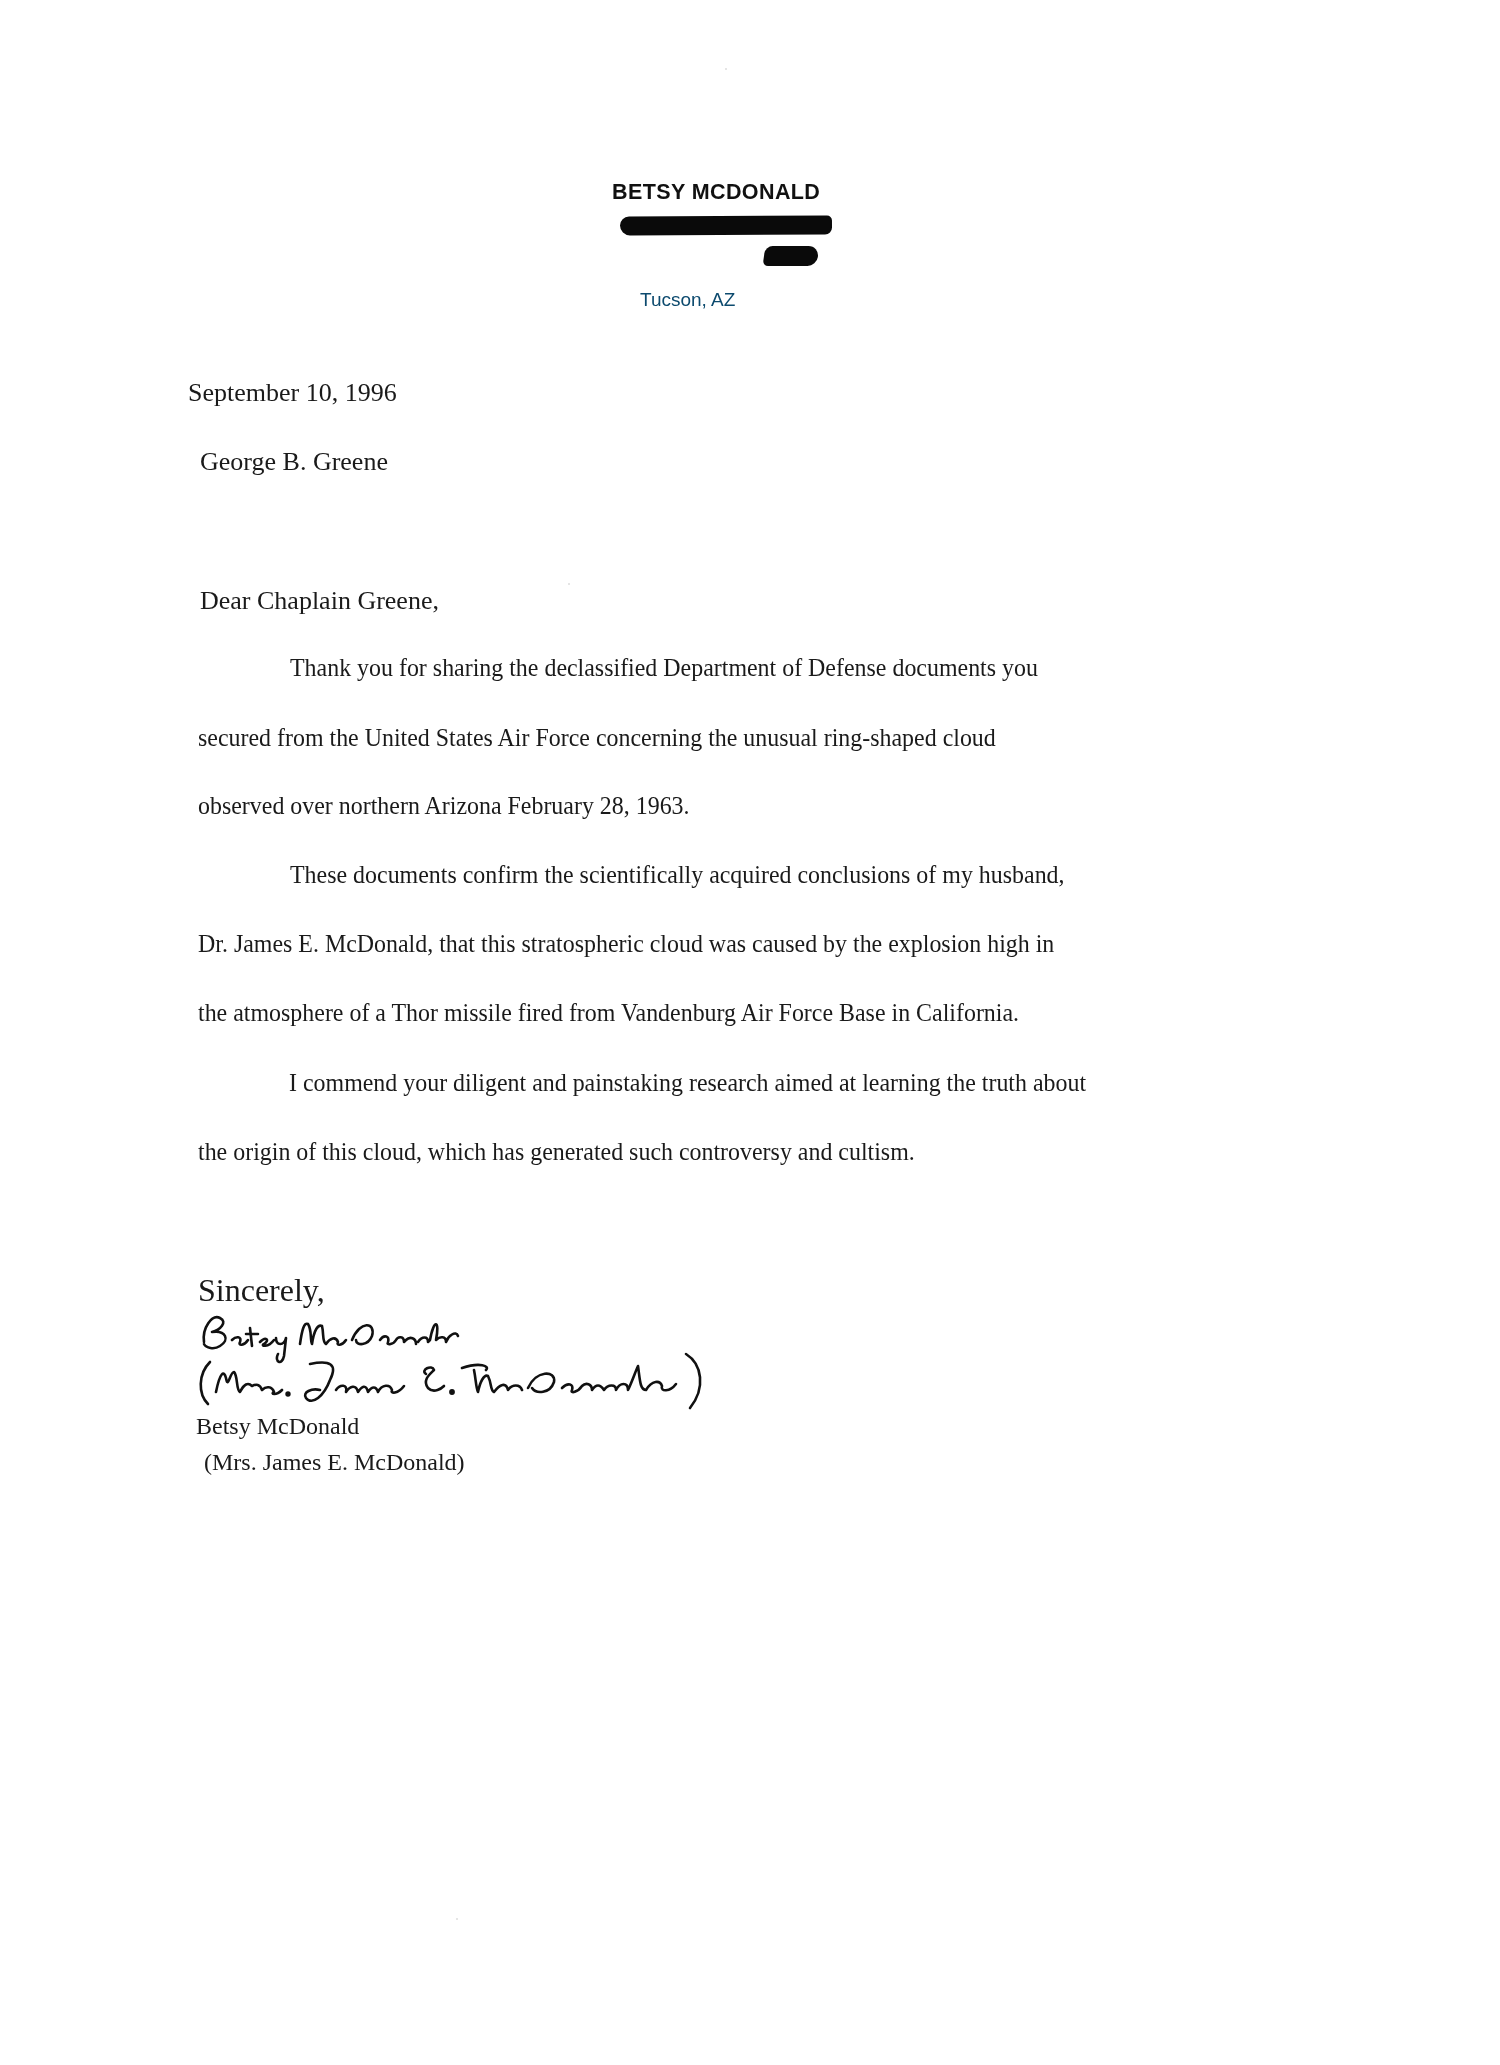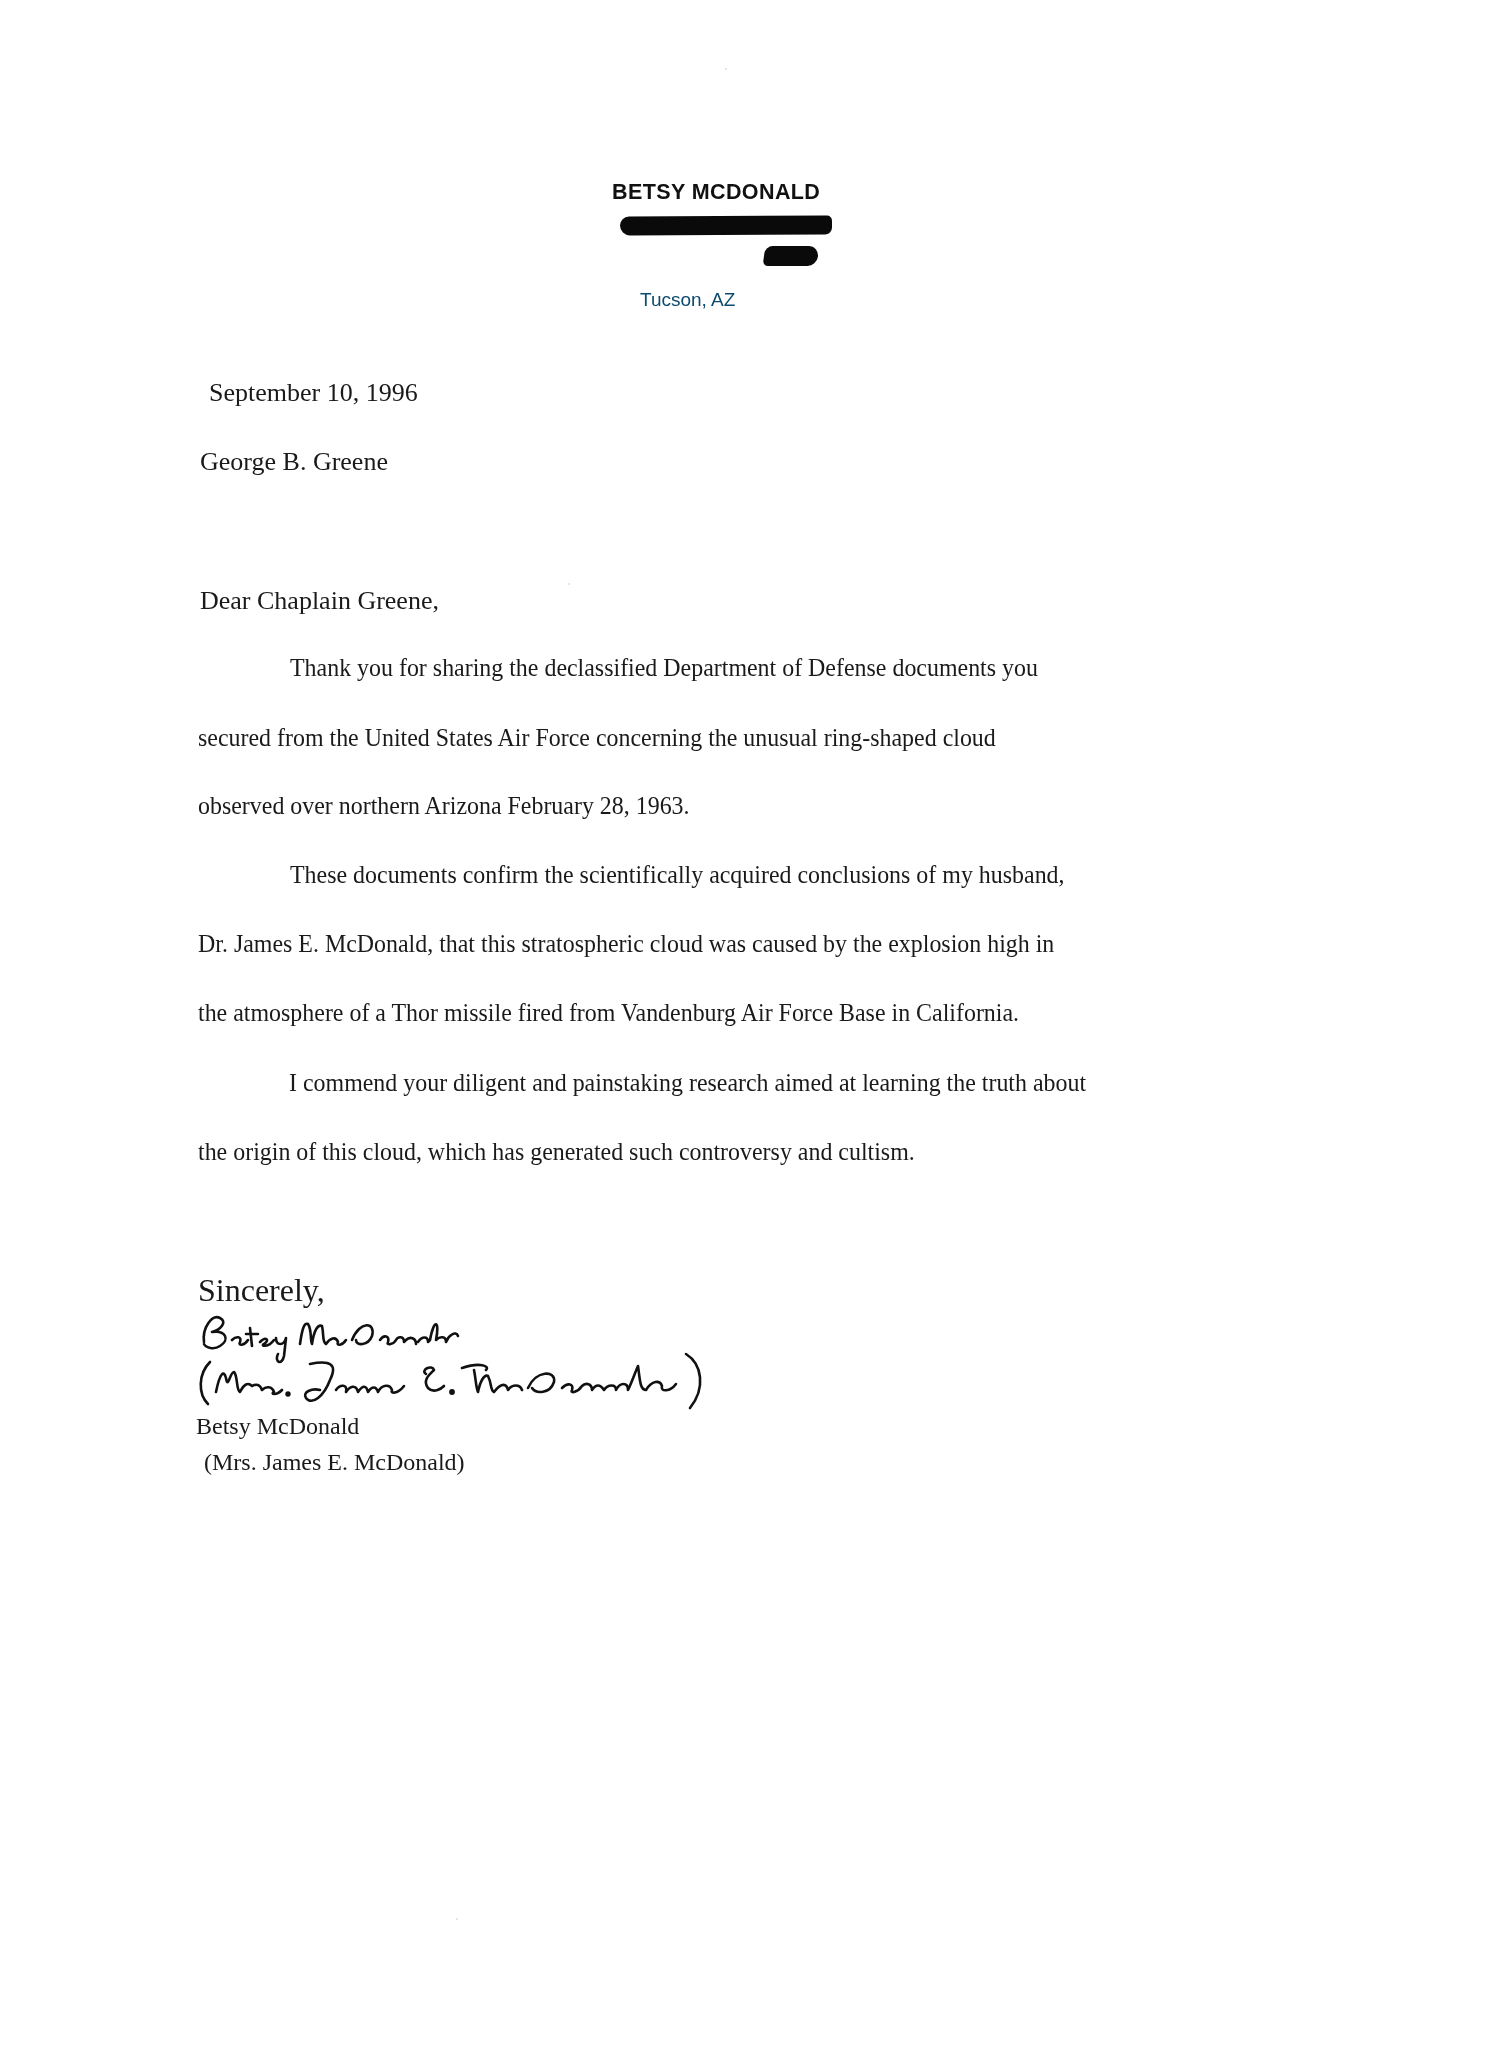--- a/index.html
+++ b/index.html
@@ -4,21 +4,21 @@
   <style>
     html, body { margin: 0; padding: 0; background: #ffffff; }
     body { width: 1500px; height: 2065px; position: relative; overflow: hidden; }
     .page { position: absolute; left: 0; top: 0; width: 1208px; height: 2065px; background: #ffffff; color: #111; }
     .serif { font-family: "Liberation Serif", "DejaVu Serif", serif; font-size: 26px; line-height: 1; color: #1a1a1a; position: absolute; white-space: nowrap; }
     .sans { font-family: "Liberation Sans", "DejaVu Sans", sans-serif; position: absolute; white-space: nowrap; }
     .heading { left: 612px; top: 180px; font-size: 21.5px; font-weight: bold; letter-spacing: 0.4px; color: #111; }
     .redact-bar { position: absolute; left: 620px; top: 216px; width: 212px; height: 19px; background: #0a0a0a; border-radius: 9px 5px 7px 10px; transform: rotate(-0.3deg); }
     .city { left: 640px; top: 245px; font-size: 19px; color: #0c4a6e; margin-top: 44px; }
     .redact-zip { position: absolute; left: 764px; top: 246px; width: 54px; height: 20px; background: #0a0a0a; border-radius: 8px 12px 10px 6px; transform: skewX(-8deg); }
-    .date { left: 209px; top: 380px; }
+    .date { left: 188px; top: 380px; }
     .recipient { left: 200px; top: 449px; }
     .salutation { left: 200px; top: 588px; }
     .line { left: 198px; }
     .para-text { transform-origin: left center; }
     .closing { left: 198px; top: 1274px; font-size: 32px; }
     .sig-svg { position: absolute; left: 190px; top: 1300px; width: 730px; height: 110px; }
     .typed-name { left: 196px; top: 1414px; font-size: 24px; }
     .typed-alt { left: 196px; top: 1450px; font-size: 24px; margin-left: 8px; }
     .speck { position: absolute; width: 2px; height: 2px; background: #ddd; border-radius: 1px; }
   </style>

